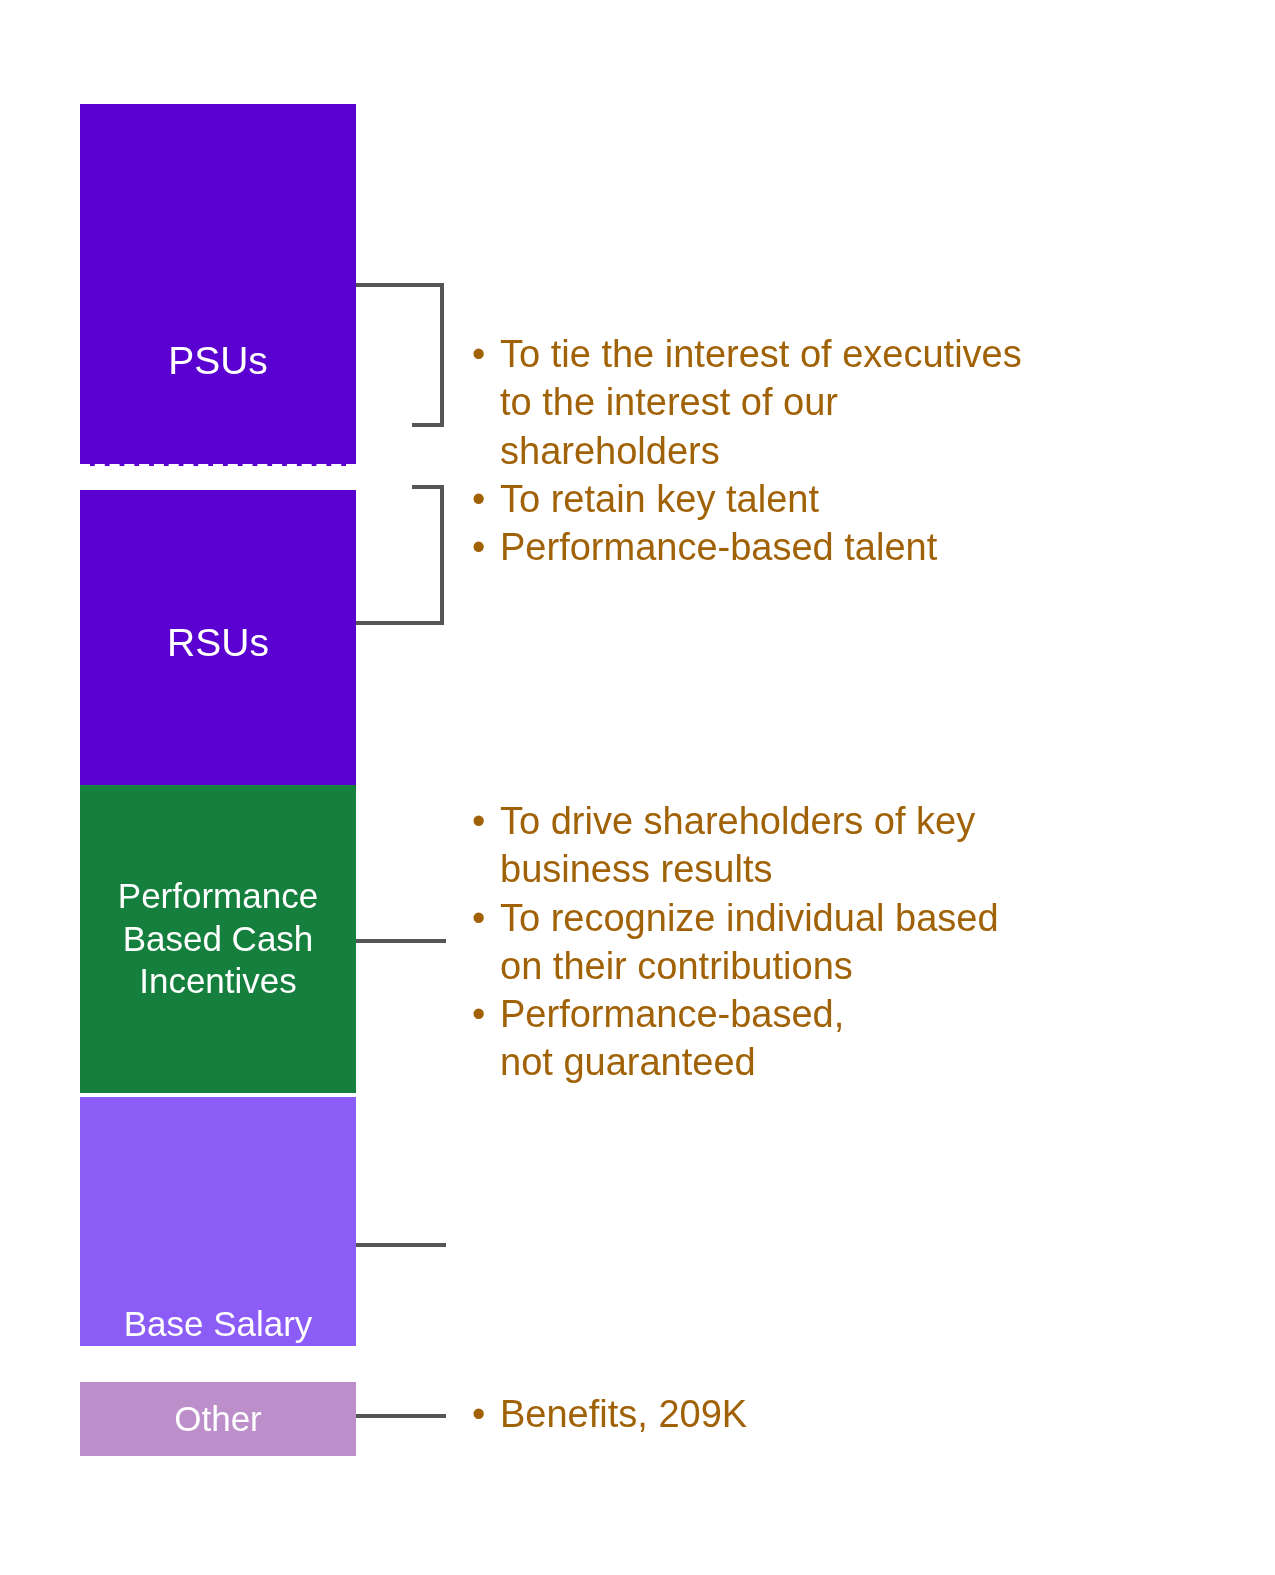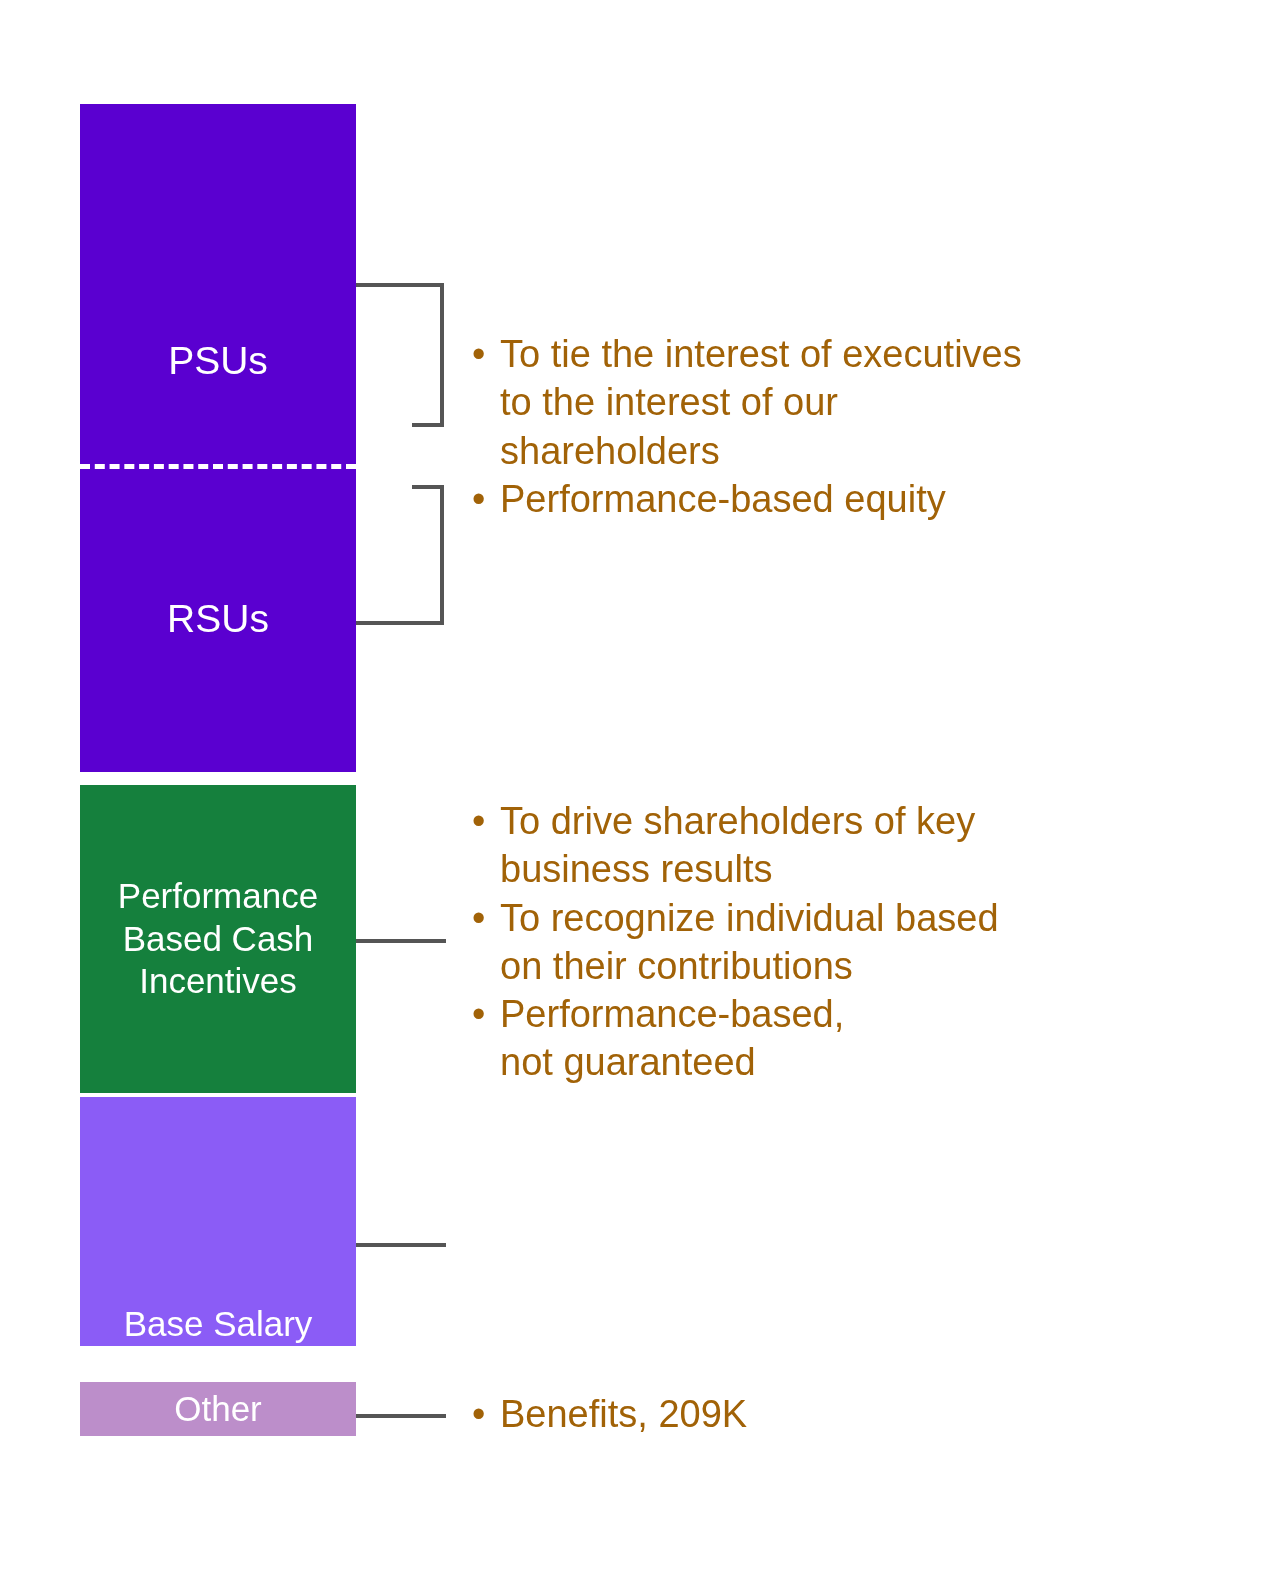--- a/index.html
+++ b/index.html
@@ -19,25 +19,25 @@
     display:flex;align-items:center;justify-content:center;
     color:#ffffff;
     text-align:center;
     line-height:1.22;
     box-sizing:border-box;
   }
   .seg-label{display:block;white-space:pre-line;}
 
   #seg-psus   {top:104px;  height:362px; background:#5a00d0; font-size:39px;}
   #seg-psus .seg-label{transform:translateY(76px);}
-  #seg-rsus   {top:466px;  height:306px; background:#5a00d0; font-size:39px;}
+  #seg-rsus   {top:490px;  height:306px; background:#5a00d0; font-size:39px;}
   #seg-rsus .seg-label{transform:translateY(0px);}
   #seg-pbci   {top:785px;  height:308px; background:#15803d; font-size:35px;}
   #seg-base   {top:1097px; height:249px; background:#8b5cf6; font-size:35px;align-items:flex-end;}
-  #seg-other  {top:1382px; height:54px;  background:#bc8eca; font-size:35px;}
+  #seg-other  {top:1382px; height:74px;  background:#bc8eca; font-size:35px;}
 
   
   #psu-rsu-divider{
     position:absolute;left:80px;top:464px;width:276px;height:0;
     border-top:5px dashed #ffffff;
   }
 
   
   .conn{position:absolute;background:#555555;}
   .conn-h{height:4px;}
@@ -121,21 +121,22 @@
   <div class="conn conn-h" id="rsu-br-bot"></div>
 
   <div class="conn conn-h" id="pbci-conn"></div>
   <div class="conn conn-h" id="base-conn"></div>
   <div class="conn conn-h" id="other-conn"></div>
 
   <div class="bullets" id="bul-equity">
     <p class="bullet">To tie the interest of executives
 to the interest of our
 shareholders</p>
-    <p class="bullet">Performance-based equity</p>
+    <p class="bullet">To retain key talent</p>
+    <p class="bullet">Performance-based talent</p>
   </div>
 
   <div class="bullets" id="bul-pbci">
     <p class="bullet">To drive shareholders of key
 business results</p>
     <p class="bullet">To recognize individual based
 on their contributions</p>
     <p class="bullet"> Performance-based,
 not guaranteed</p>
   </div>

